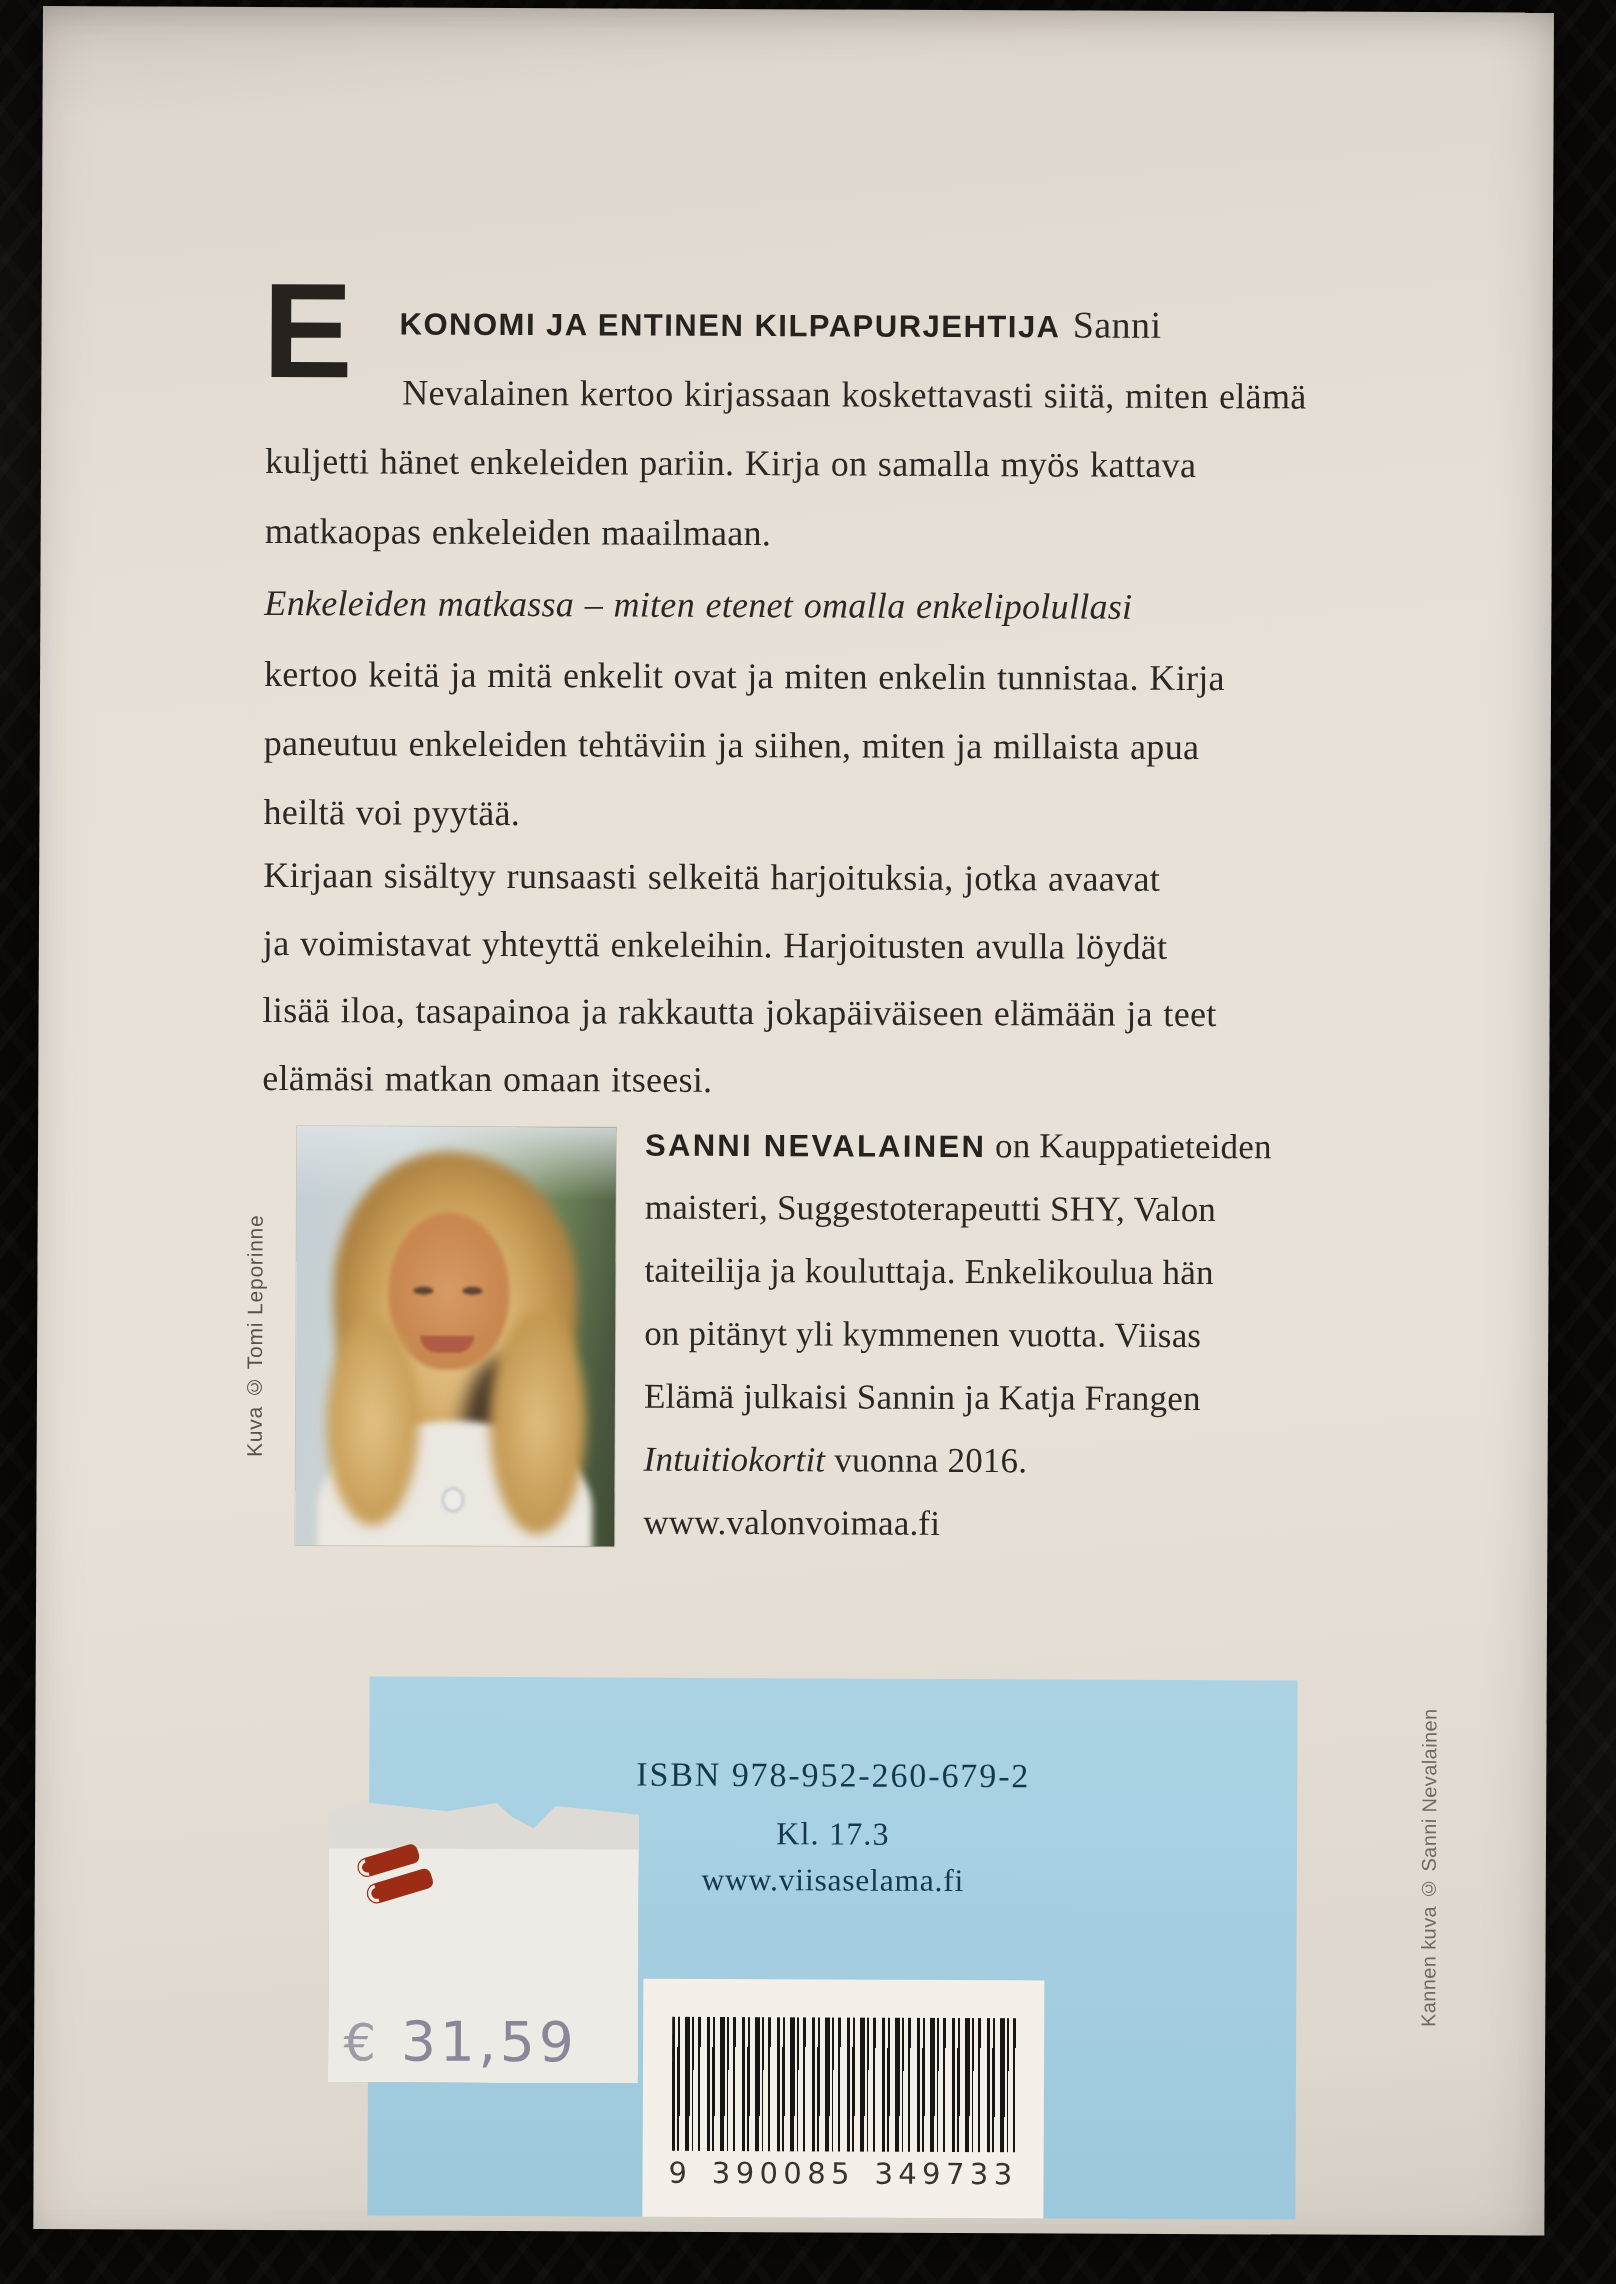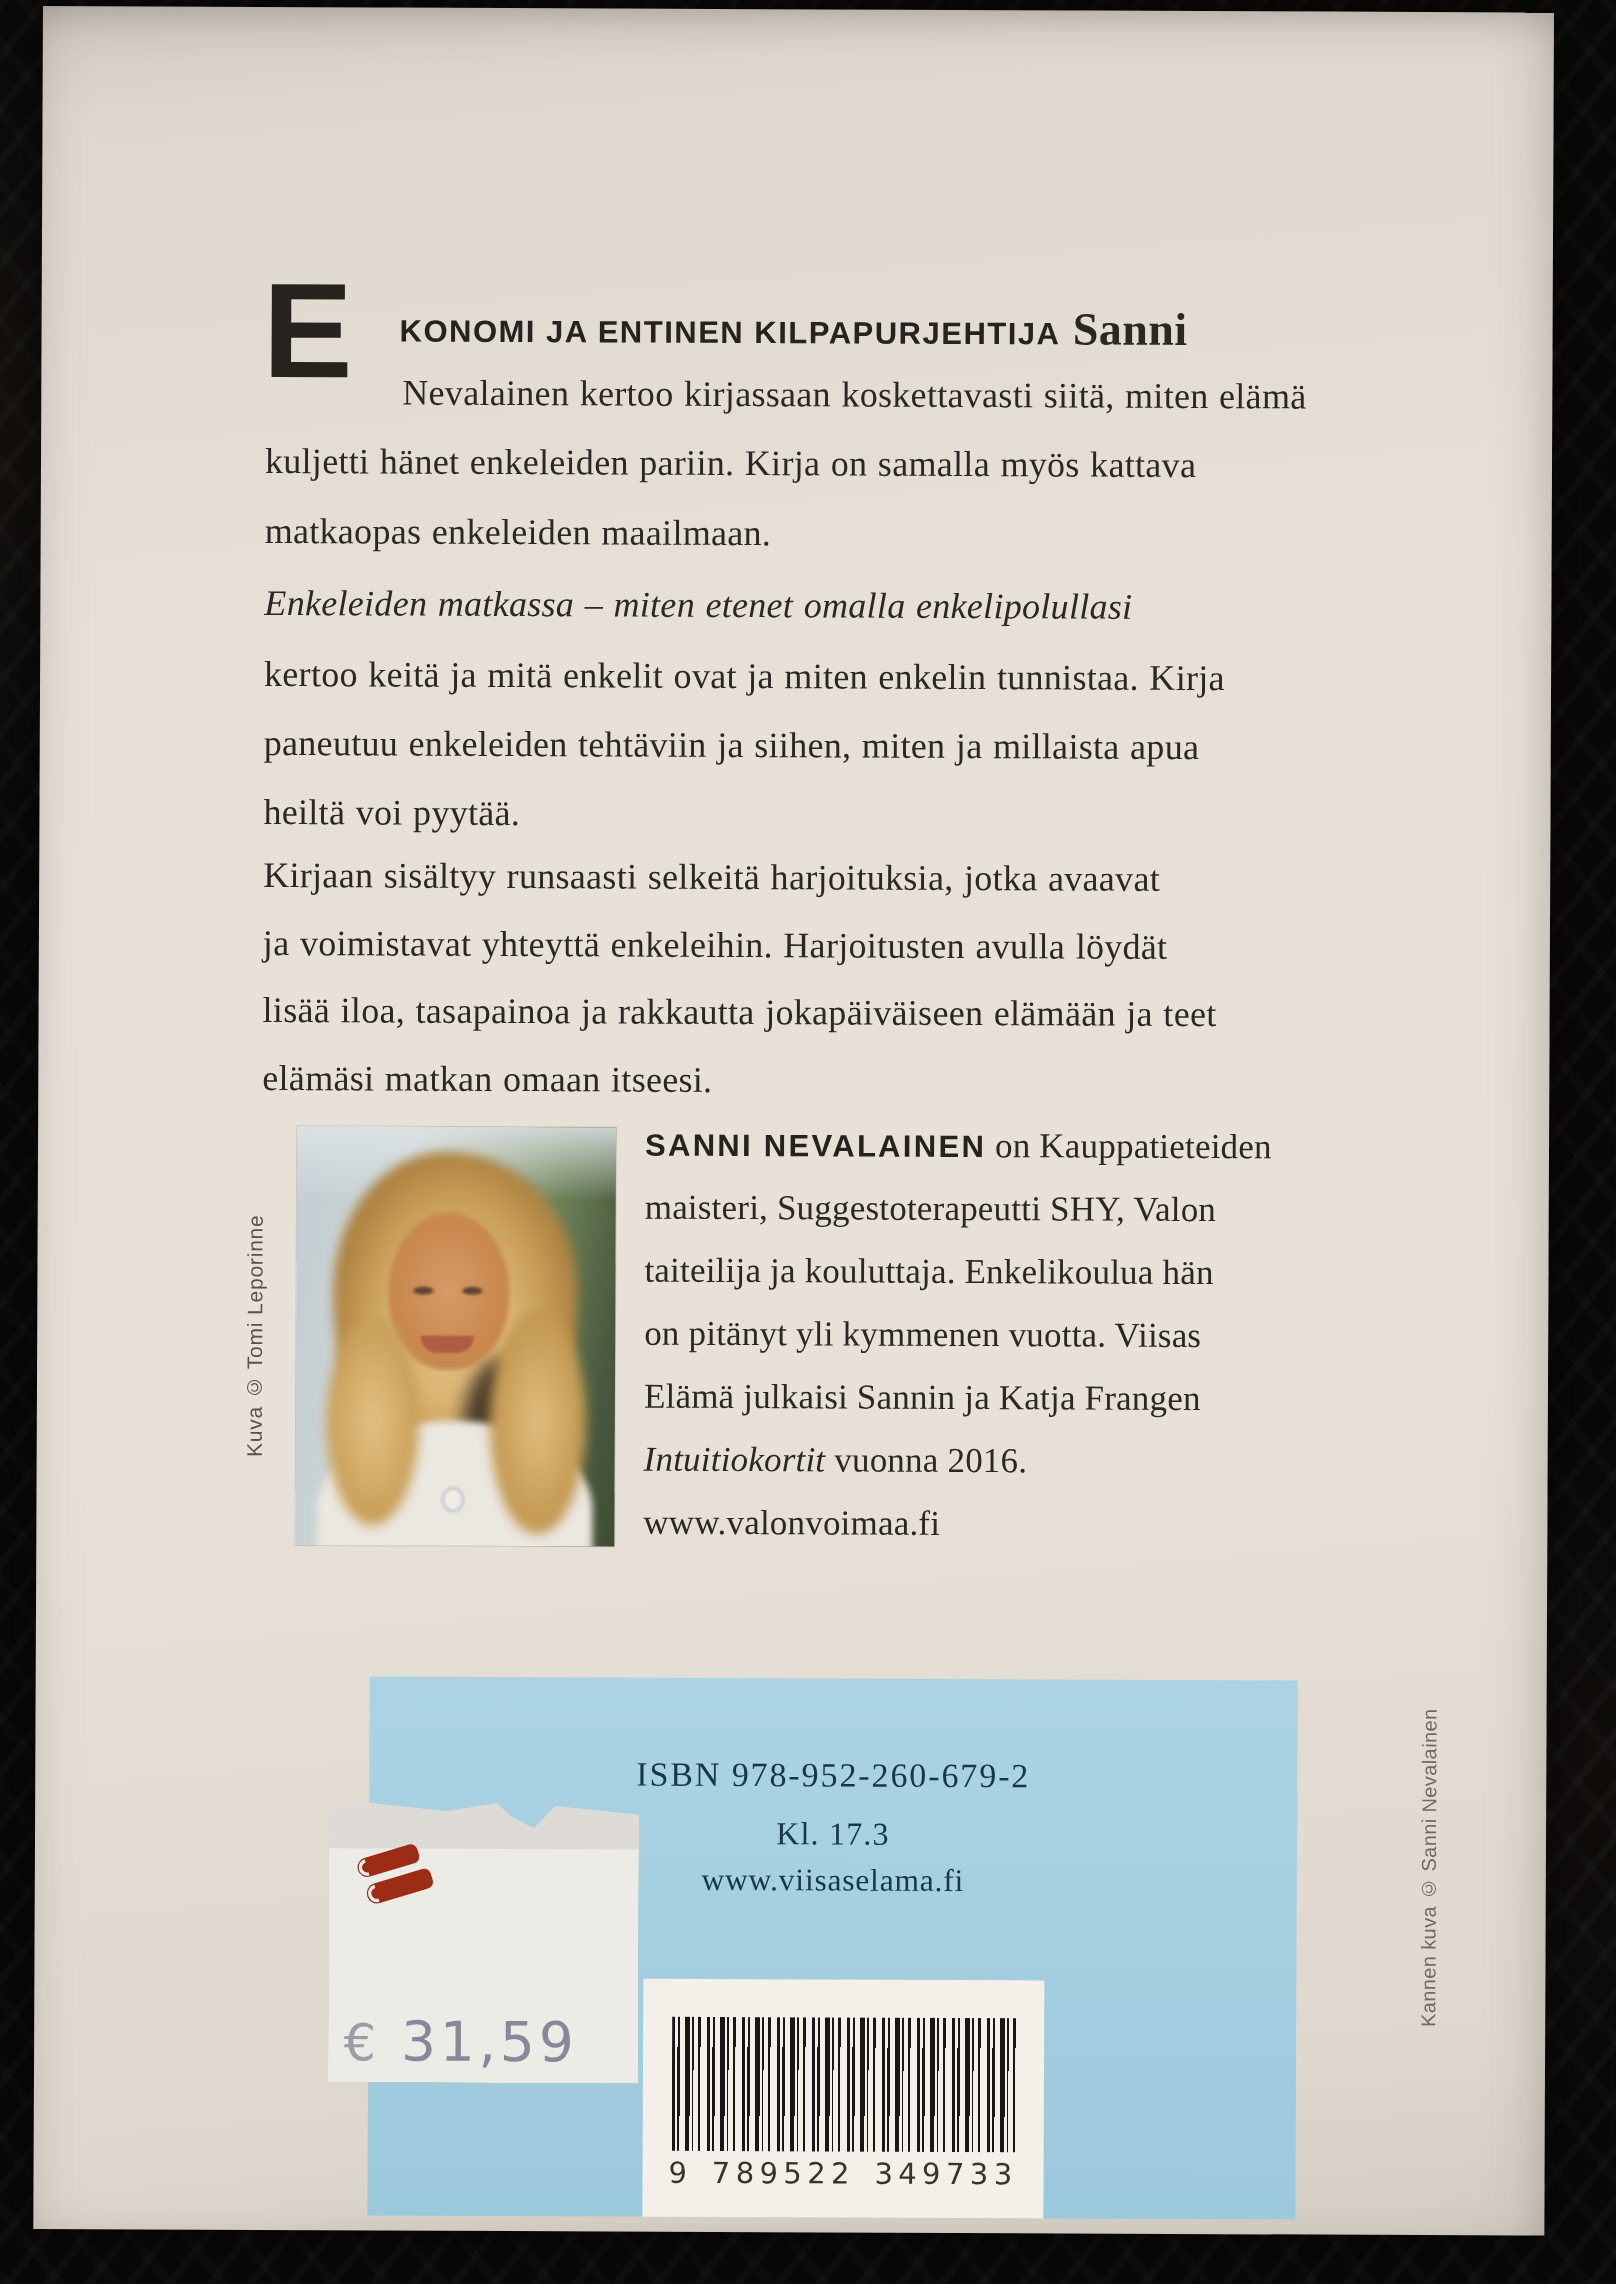--- a/index.html
+++ b/index.html
@@ -32,22 +32,22 @@
     position:absolute;left:221px;top:271px;
     font-family:"Liberation Sans", sans-serif;font-weight:700;
     font-size:135px;line-height:0.78;color:#26231f;letter-spacing:0;
   }
   .lead{
     position:absolute;left:358px;top:292px;white-space:nowrap;
     font-family:"Liberation Sans", sans-serif;font-weight:700;
     font-size:31px;letter-spacing:1.5px;color:#26231f;
   }
   .lead .tail{
-    font-family:"Liberation Serif", serif;font-weight:700;
-    font-size:46px;letter-spacing:0.4px;margin-left:12.3px;color:#2b2723;margin-top:48px;
+    font-family:"Liberation Serif", serif;font-weight:400;
+    font-size:38px;letter-spacing:0.4px;margin-left:12.3px;color:#2b2723;margin-top:48px;
   }
   .line{
     position:absolute;font-size:36px;line-height:1.2;white-space:nowrap;
     letter-spacing:0.3px;word-spacing:1.2px;color:#2b2723;
   }
   .italic{font-style:italic;}
   .bio-line{position:absolute;left:607px;font-size:35px;white-space:nowrap;letter-spacing:0.2px;}
   .bio-name{
     font-family:"Liberation Sans", sans-serif;font-weight:700;
     font-size:31px;letter-spacing:2.3px;color:#26231f;
@@ -194,21 +194,21 @@
         </g>
       </svg>
       <div class="price"><span class="cur">€</span>
         <span>31,59</span></div>
     </div>
 
     <div class="bclabel">
       <div class="bars"></div>
       <div class="bcdigits">
         <span>9</span>
-        <span>789522</span>
+        <span>390085</span>
         <span>349733</span>
       </div>
     </div>
 
     <div class="vert spine-credit">Kannen kuva © Sanni Nevalainen</div>
 
   </div>
 </div>
 
 

